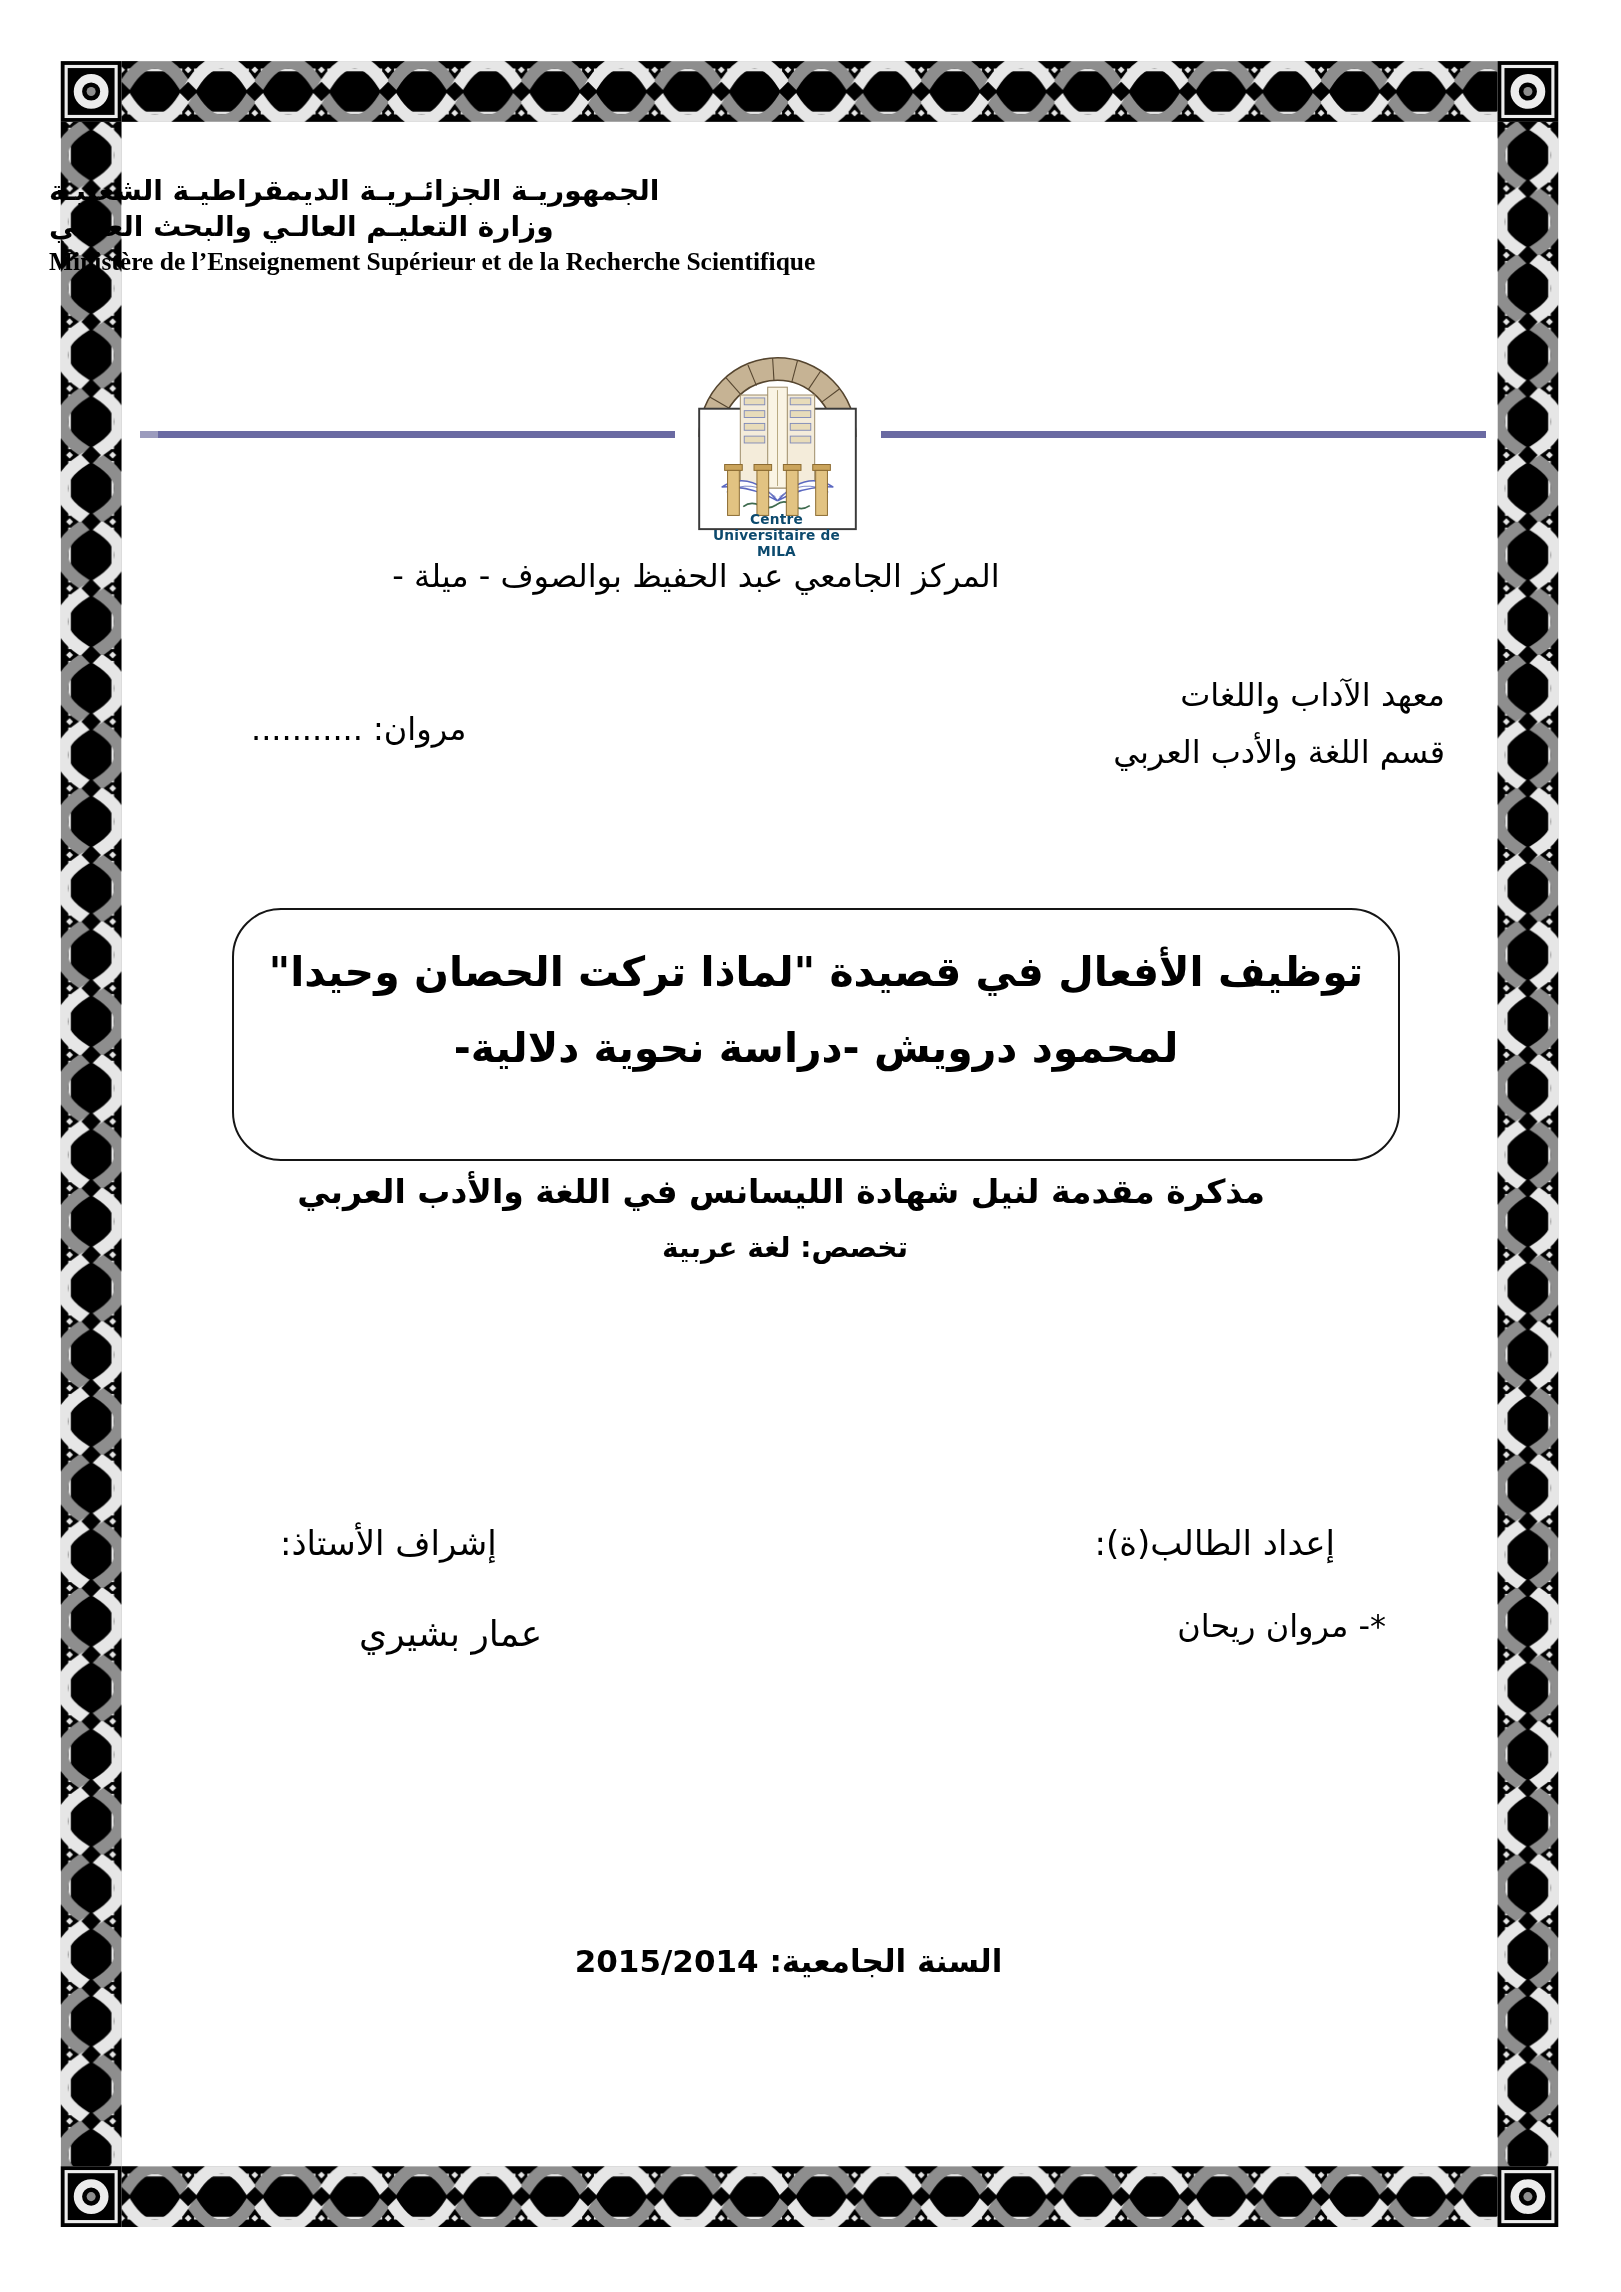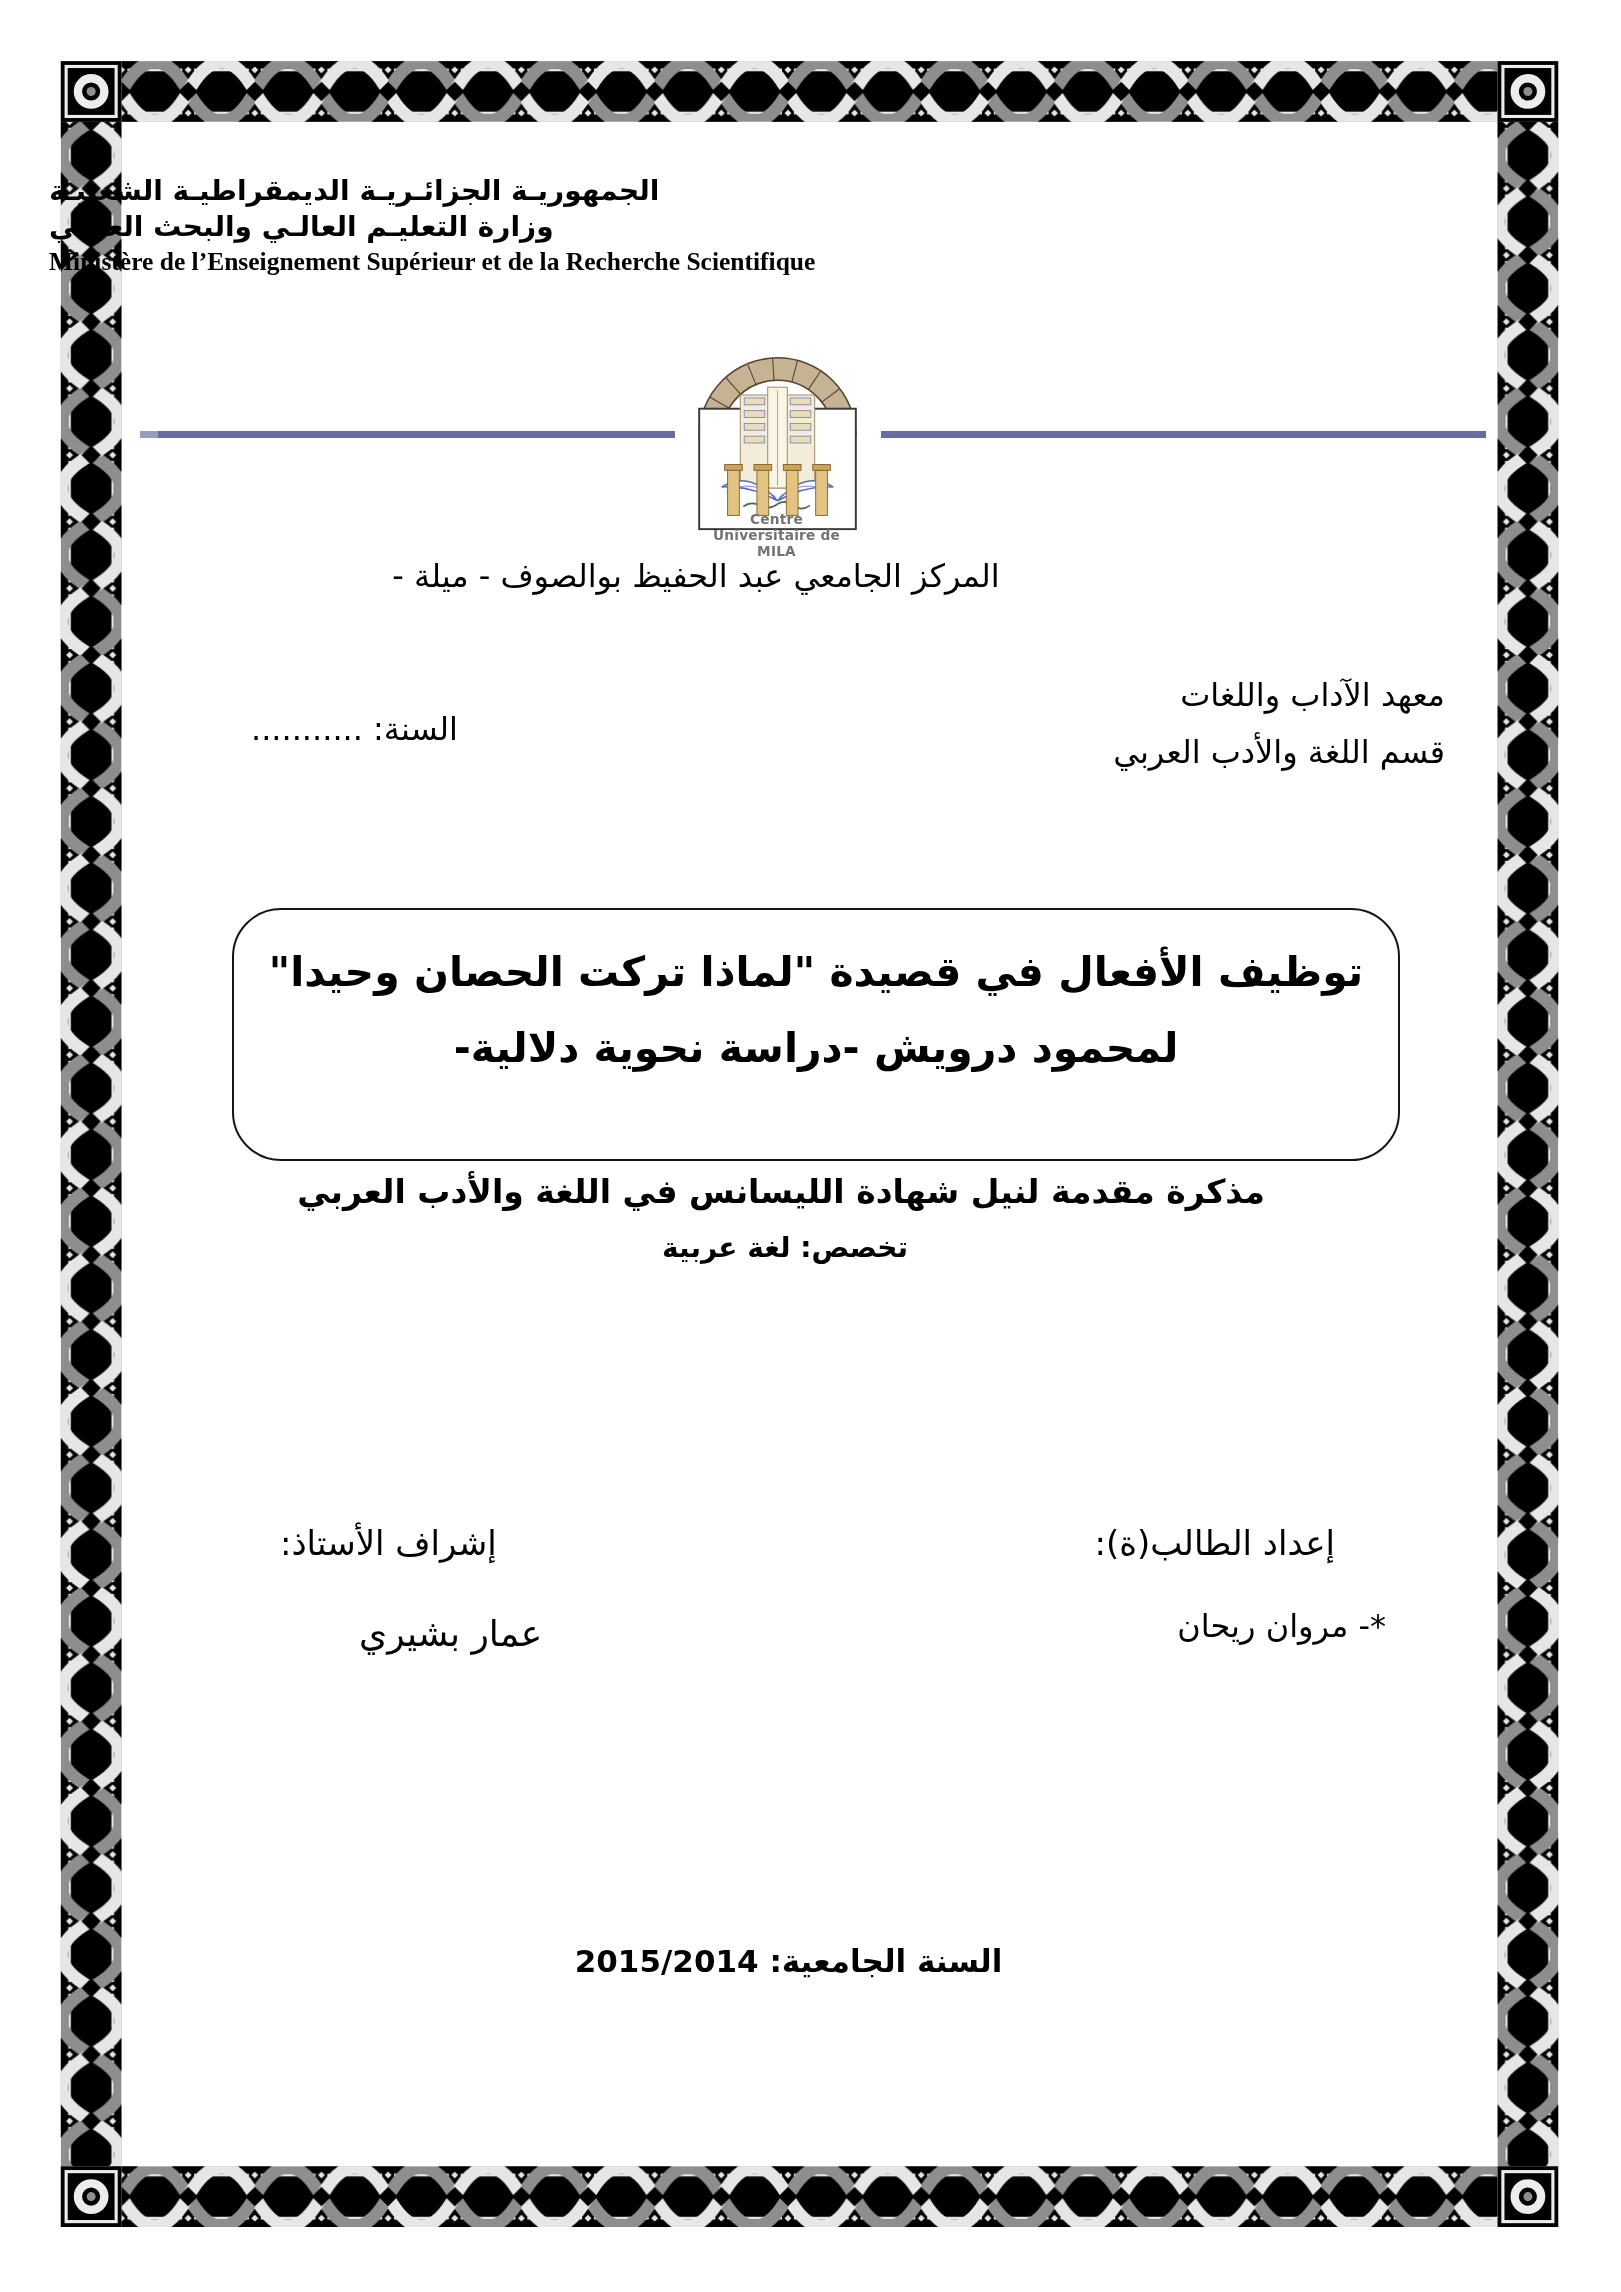--- a/index.html
+++ b/index.html
@@ -12,21 +12,21 @@
   
   .header{position:absolute;left:49px;right:94px;top:173px;text-align:left;}
   .h-ar{font-size:28px;font-weight:bold;line-height:36px;direction:rtl;}
   .h-fr{font-family:"Liberation Serif",serif;font-size:25.5px;font-weight:bold;line-height:34px;}
   
   .divider{position:absolute;top:431px;height:6.9px;background:#6a6aa2;}
   .divider-cap{position:absolute;top:431px;height:6.9px;background:#9b9bbd;}
   
   .logo-caption{
     position:absolute;left:698px;top:511px;width:157px;text-align:center;
-    font-size:13.7px;font-weight:bold;color:#737373;letter-spacing:0.2px;
+    font-size:13.7px;font-weight:bold;color:#0c4a6e;letter-spacing:0.2px;
     font-family:"DejaVu Sans",sans-serif;
   }
   .center-line{
     position:absolute;left:255px;width:882px;top:557px;text-align:center;
     direction:rtl;font-size:32px;
   }
   .institute{position:absolute;right:176px;top:674px;direction:rtl;text-align:right;font-size:32px;line-height:43px;}
   .department{position:absolute;right:176px;top:733px;direction:rtl;text-align:right;font-size:32px;}
   .reference{position:absolute;left:251px;top:710px;direction:rtl;font-size:32px;}
   
@@ -176,21 +176,21 @@
         <rect x="94" y="124" width="12" height="46" fill="#e2c382"></rect>
       <rect x="121" y="118" width="18" height="6" fill="#caa45c"></rect>
         <rect x="124" y="124" width="12" height="46" fill="#e2c382"></rect>
     </g>
   </svg>
   <div class="logo-caption">Centre Universitaire de MILA</div>
 
   <div class="center-line">المركز الجامعي عبد الحفيظ بوالصوف  - ميلة -</div>
   <div class="institute">معهد الآداب واللغات</div>
   <div class="department">قسم اللغة والأدب العربي</div>
-  <div class="reference">السنة: ...........</div>
+  <div class="reference">مروان: ...........</div>
 
   <div class="title-box">
     <div class="title-text">
       <div>توظيف الأفعال في قصيدة "لماذا تركت الحصان وحيدا"</div>
       <div>لمحمود درويش -دراسة نحوية دلالية-</div>
     </div>
   </div>
 
   <div class="memoir-line">مذكرة مقدمة لنيل شهادة الليسانس في اللغة والأدب العربي</div>
   <div class="specialty-line">تخصص: لغة عربية</div>

